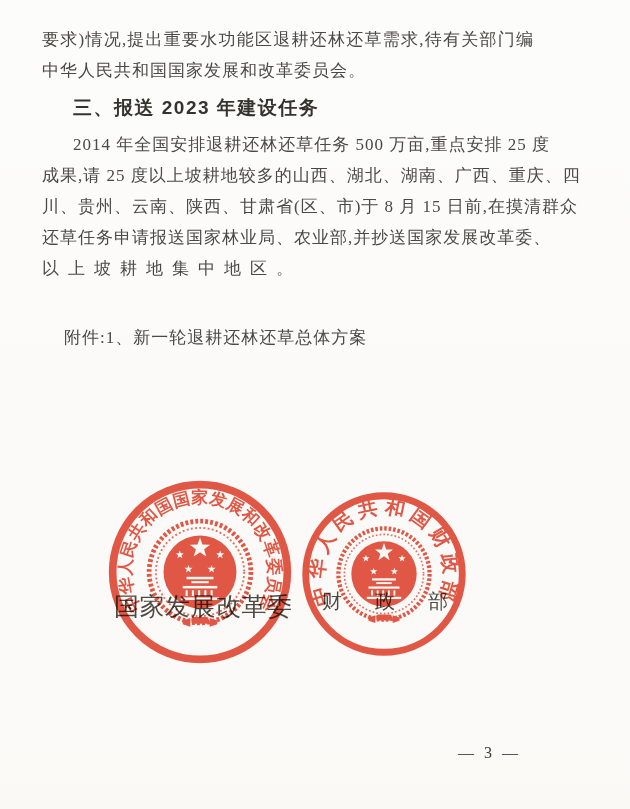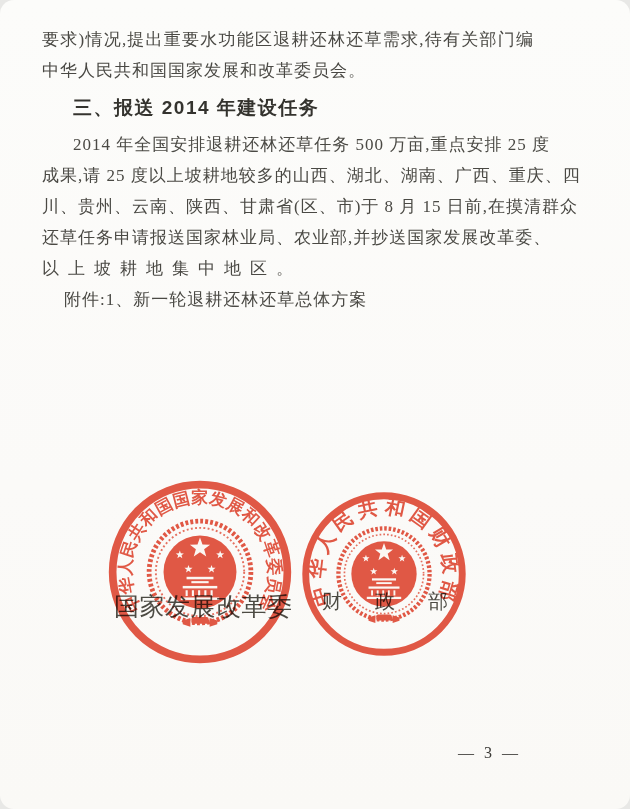--- a/index.html
+++ b/index.html
@@ -4,41 +4,40 @@
 <style>
   html,body { margin:0; padding:0; background:#e8e8e6; }
   .page {
     position:relative;
     width:630px; height:809px;
     margin:0 auto;
     background:linear-gradient(180deg,#fcfcfa 0%, #fbfaf8 60%, #faf9f6 100%);
     overflow:hidden;
     font-family:"Liberation Serif","DejaVu Serif",serif;
     color:#4a4944;
-    border-radius:14px;
   }
   .body-text {
     position:absolute; left:42px; top:24px; width:492px;
   }
   .line {
     height:31px; line-height:31px;
     font-size:17px; letter-spacing:1px;
     white-space:nowrap;
     text-align:justify; text-align-last:justify;
     color:#4a4944;
   }
   .line.short { text-align:left; text-align-last:left; }
   .line.ind { text-indent:31px; }
   .line.heading {
     font-family:"Liberation Sans","DejaVu Sans",sans-serif;
     font-weight:bold; font-size:19px; color:#34332e;
     margin-top:6px; margin-bottom:6px; letter-spacing:1.5px;
   }
   .line.spread { letter-spacing:9px; }
-  .line.attach1 { text-indent:22px; }
+  .line.attach1 { margin-top:38px; text-indent:22px; }
   .line.attach2 { text-indent:64px; }
   .seal { position:absolute; opacity:0.93; }
   .seal-left  { left:104px; top:476px; width:192px; height:192px; }
   .seal-right { left:298px; top:488px; width:172px; height:172px; }
   .typed-name {
     position:absolute;
     font-family:"Liberation Serif","DejaVu Serif",serif;
     color:#3e3c35; mix-blend-mode:multiply; opacity:0.92;
     white-space:nowrap;
   }
@@ -50,21 +49,21 @@
   }
 </style>
 </head>
 <body>
 
 <div class="page">
 
   <div class="body-text">
     <div class="line">要求)情况,提出重要水功能区退耕还林还草需求,待有关部门编</div>
     <div class="line short">中华人民共和国国家发展和改革委员会。</div>
-    <div class="line heading short ind">三、报送 2014 年建设任务</div>
+    <div class="line heading short ind">三、报送 2023 年建设任务</div>
     <div class="line ind">2014 年全国安排退耕还林还草任务 500 万亩,重点安排 25 度</div>
     <div class="line">成果,请 25 度以上坡耕地较多的山西、湖北、湖南、广西、重庆、四</div>
     <div class="line">川、贵州、云南、陕西、甘肃省(区、市)于 8 月 15 日前,在摸清群众</div>
     <div class="line">还草任务申请报送国家林业局、农业部,并抄送国家发展改革委、</div>
     <div class="line short spread">以上坡耕地集中地区。</div>
     <div class="line short attach1">附件:1、新一轮退耕还林还草总体方案</div>
   </div>
 
   <div class="seal seal-left">
     <svg viewBox="0 0 200 200" width="192" height="192">

